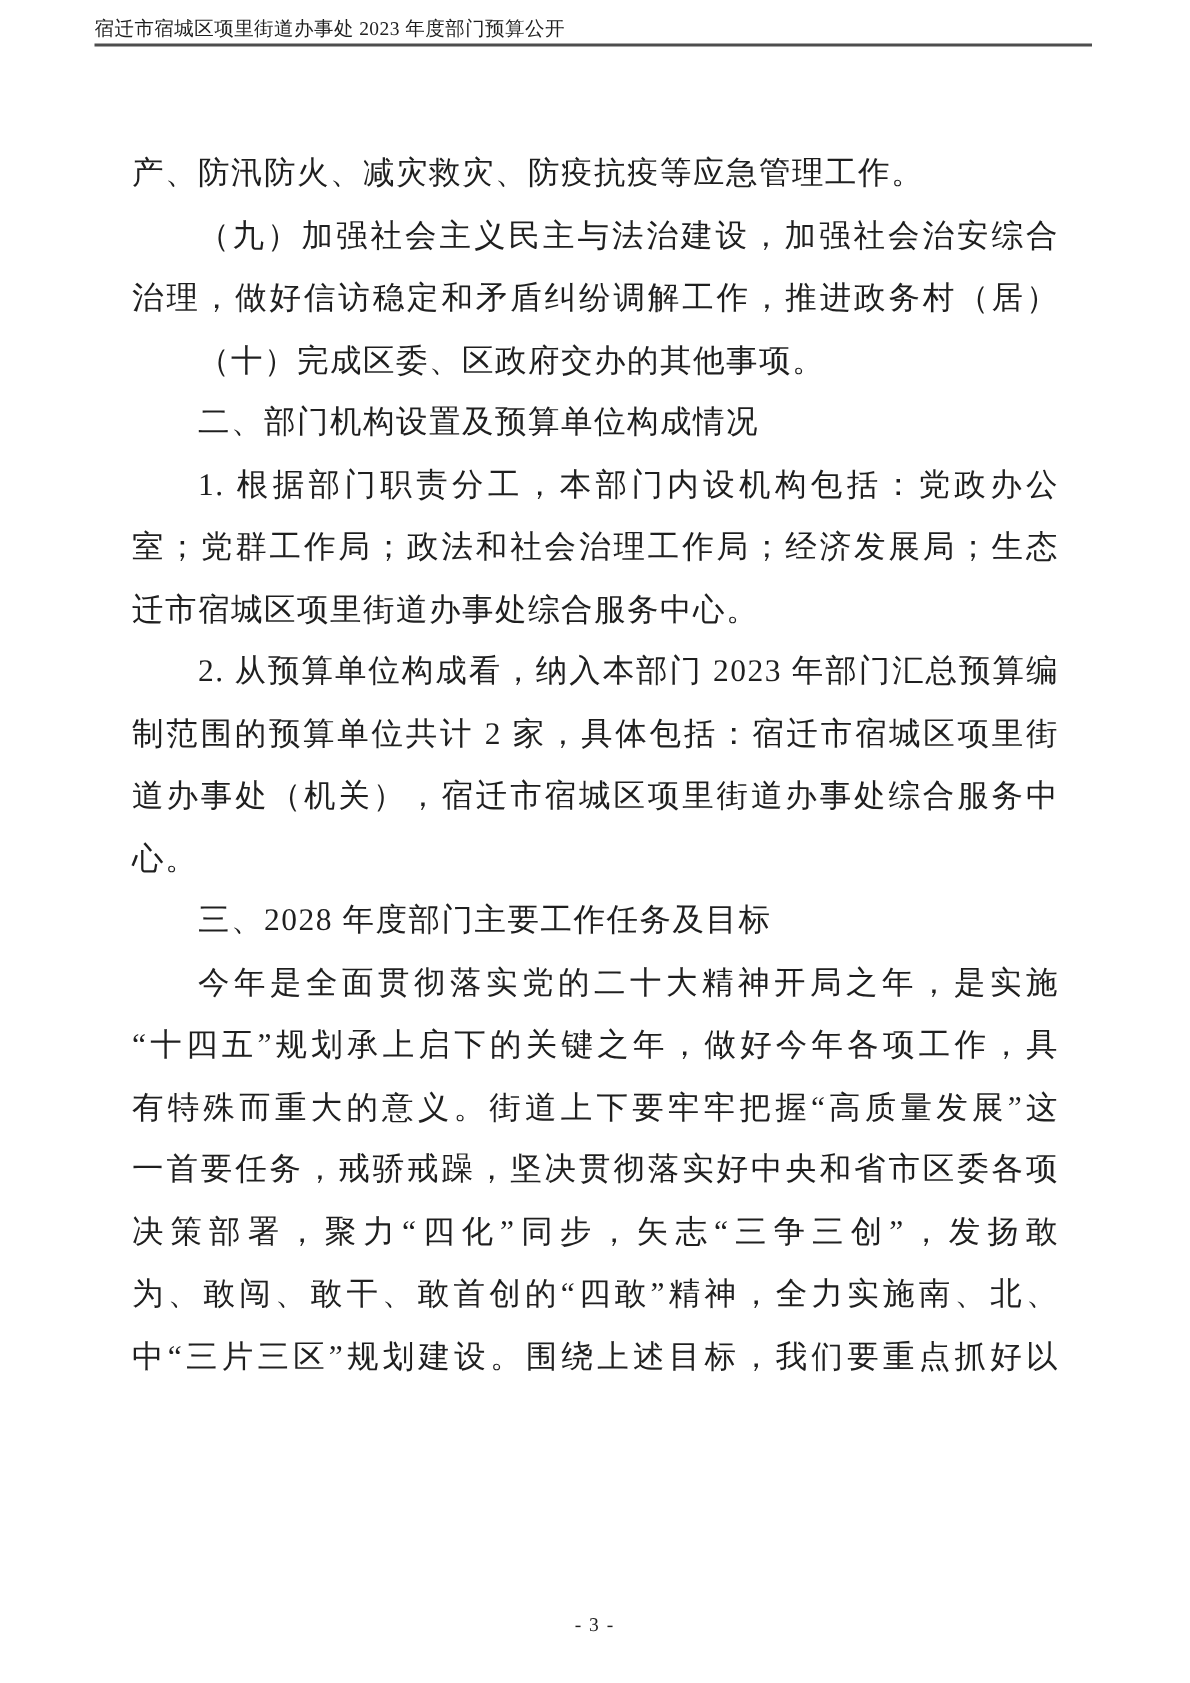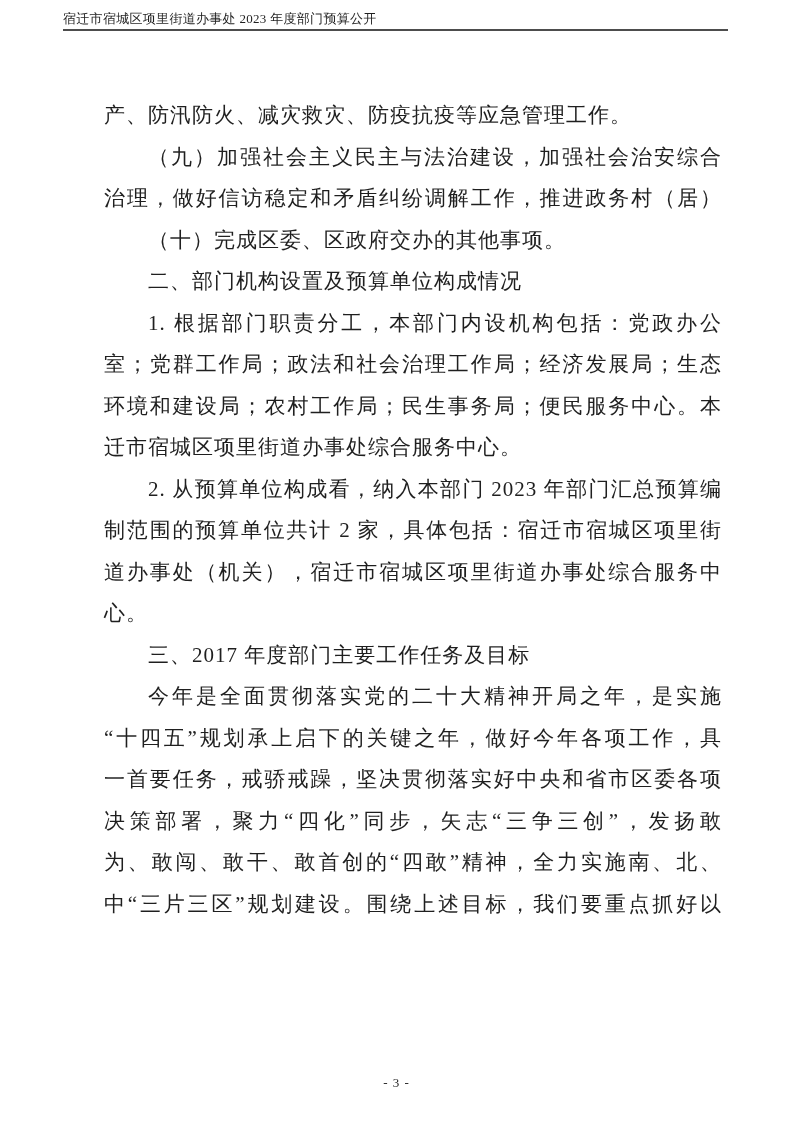--- a/index.html
+++ b/index.html
@@ -26,21 +26,20 @@
       font-size: 13px;
       line-height: 15px;
       letter-spacing: 0.3px;
     }
 
     .content {
       position: absolute;
       top: 95px;
       left: 88px;
       width: 618px;
-      margin-left: 16px;
     }
 
     .line {
       font-size: 21px;
       line-height: 41.5px;
       letter-spacing: 1px;
       text-align: left;
     }
     .line.indent { text-indent: 44px; }
     .line.justify {
@@ -71,29 +70,29 @@
   </div>
 
   <div class="content" id="content">
       <div class="line">产、防汛防火、减灾救灾、防疫抗疫等应急管理工作。</div>
       <div class="line indent justify">（九）加强社会主义民主与法治建设，加强社会治安综合</div>
       <div class="line justify">治理，做好信访稳定和矛盾纠纷调解工作，推进政务村（居）</div>
       <div class="line indent">（十）完成区委、区政府交办的其他事项。</div>
       <div class="line heading indent">二、部门机构设置及预算单位构成情况</div>
       <div class="line indent justify">1. 根据部门职责分工，本部门内设机构包括：党政办公</div>
       <div class="line justify">室；党群工作局；政法和社会治理工作局；经济发展局；生态</div>
-      <div class="line justify">环境和建设局；农村工作局；民生事务局；便民服务中心。本</div>
       <div class="line">迁市宿城区项里街道办事处综合服务中心。</div>
       <div class="line indent justify">2. 从预算单位构成看，纳入本部门 2023 年部门汇总预算编</div>
       <div class="line justify">制范围的预算单位共计 2 家，具体包括：宿迁市宿城区项里街</div>
       <div class="line justify">道办事处（机关），宿迁市宿城区项里街道办事处综合服务中</div>
       <div class="line">心。</div>
-      <div class="line heading indent">三、2017 年度部门主要工作任务及目标</div>
+      <div class="line heading indent">三、2028 年度部门主要工作任务及目标</div>
       <div class="line indent justify">今年是全面贯彻落实党的二十大精神开局之年，是实施</div>
       <div class="line justify">“十四五”规划承上启下的关键之年，做好今年各项工作，具</div>
+      <div class="line justify">有特殊而重大的意义。街道上下要牢牢把握“高质量发展”这</div>
       <div class="line justify">一首要任务，戒骄戒躁，坚决贯彻落实好中央和省市区委各项</div>
       <div class="line justify">决策部署，聚力“四化”同步，矢志“三争三创”，发扬敢</div>
       <div class="line justify">为、敢闯、敢干、敢首创的“四敢”精神，全力实施南、北、</div>
       <div class="line justify">中“三片三区”规划建设。围绕上述目标，我们要重点抓好以</div>
     </div>
 
   <div class="footer">
     <span>- 3 -</span>
   </div>
 

